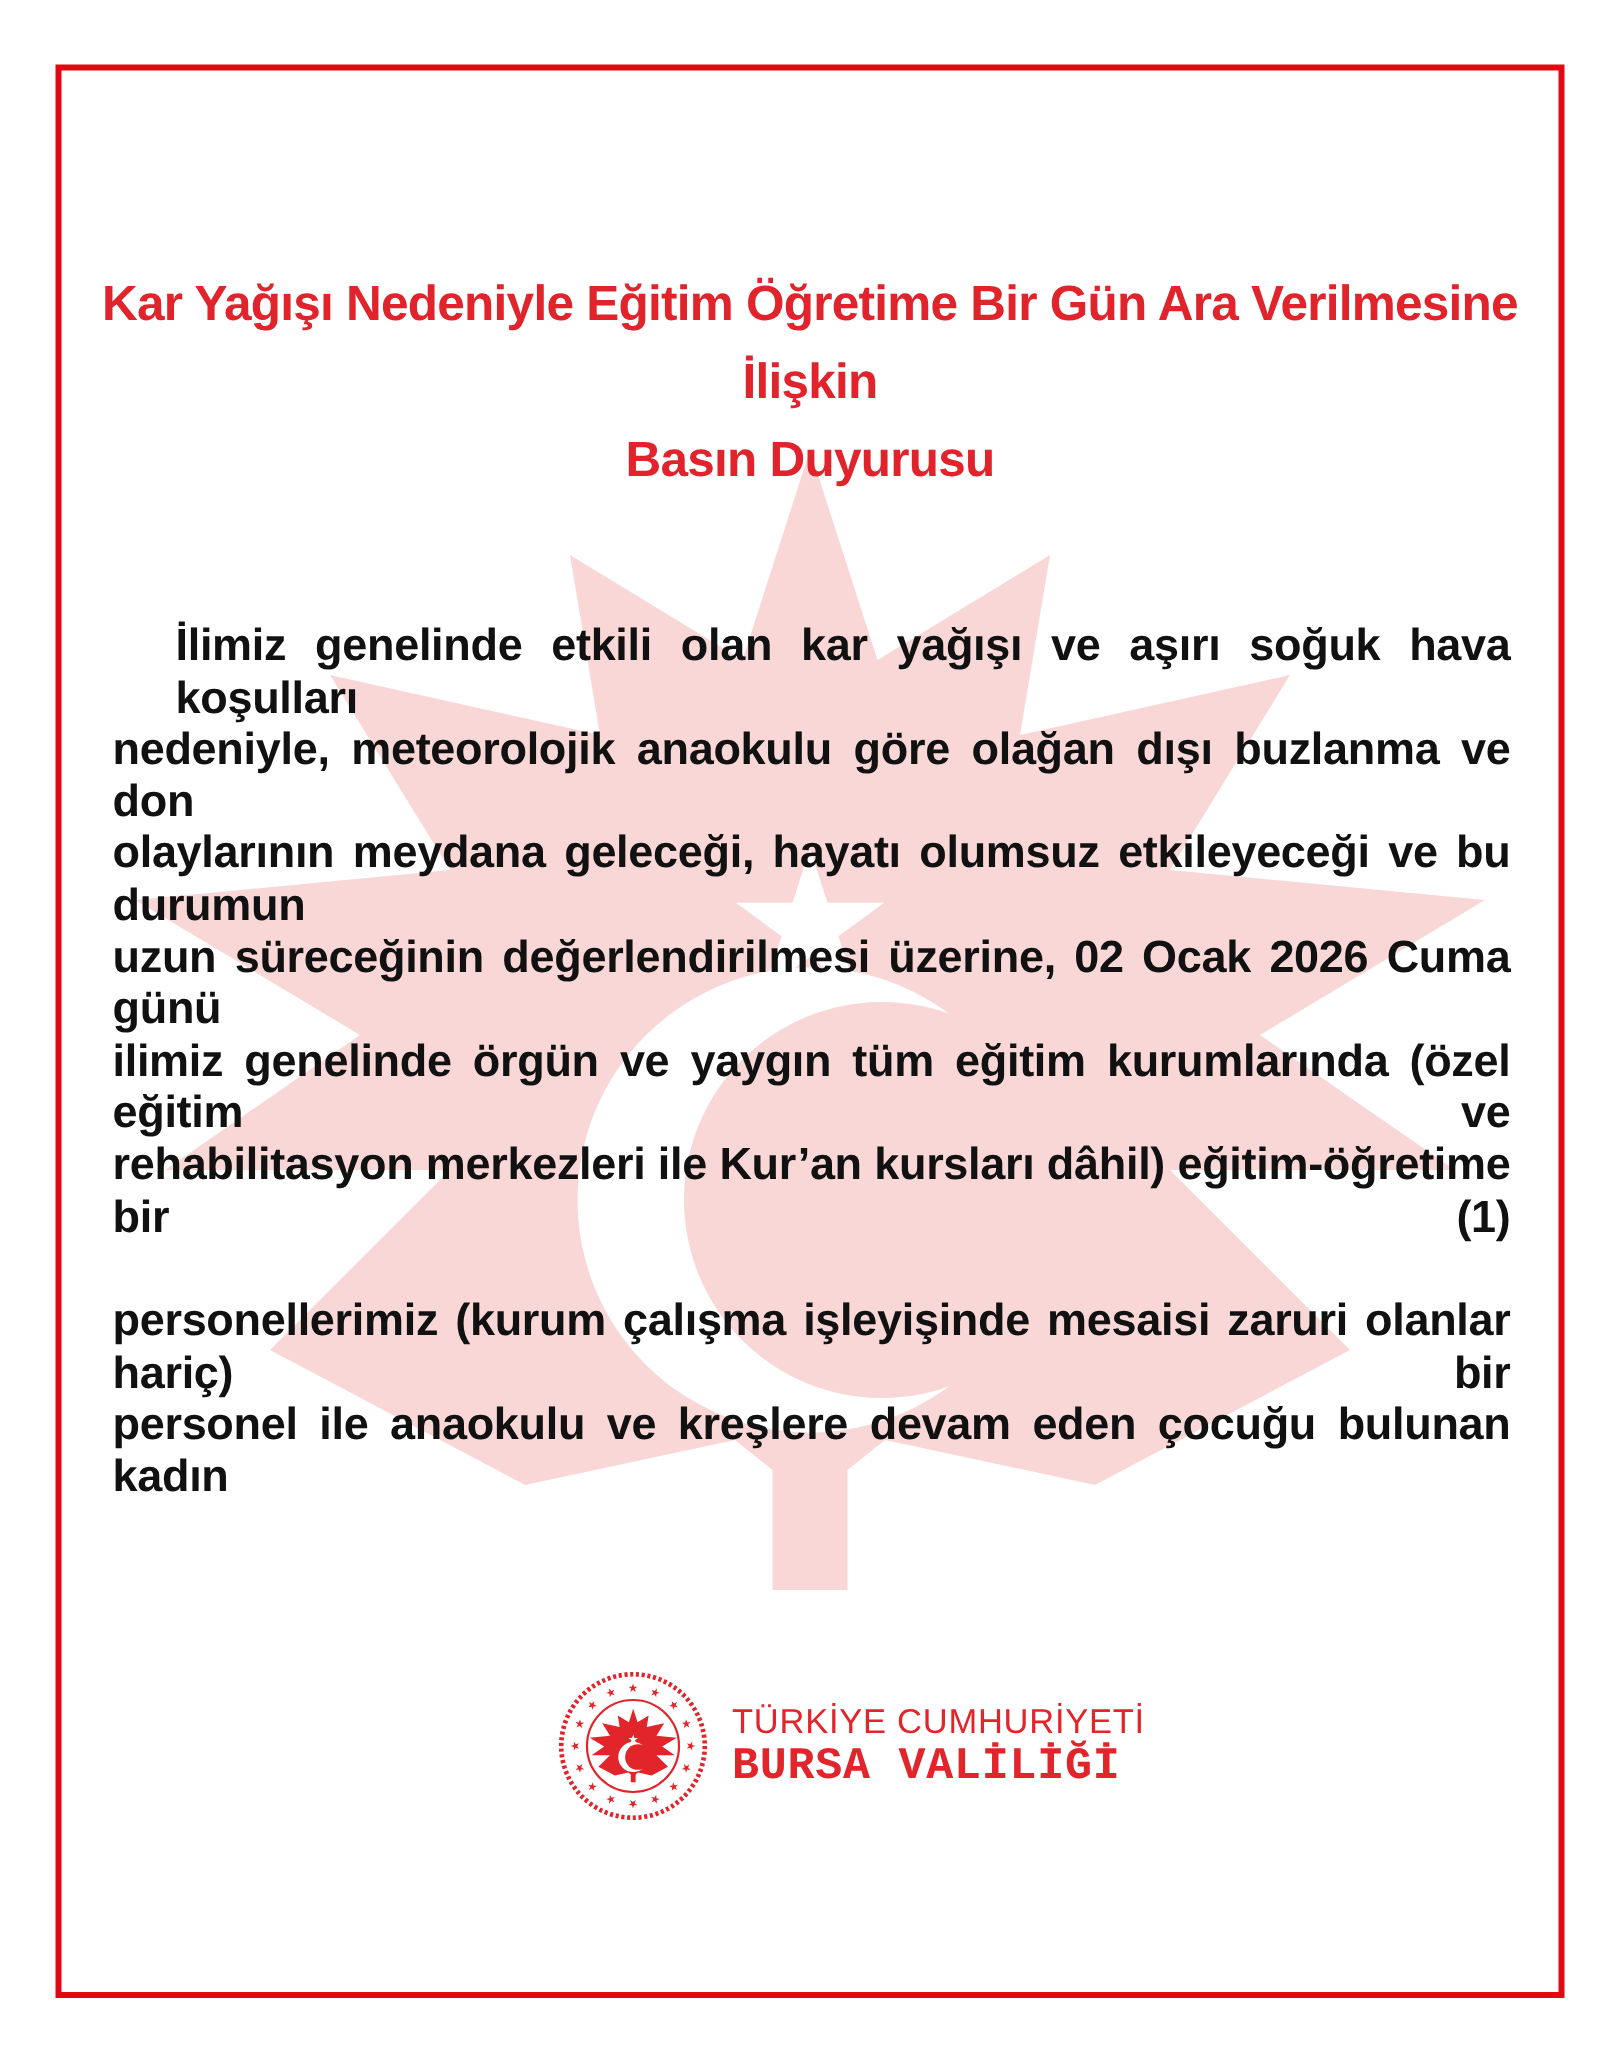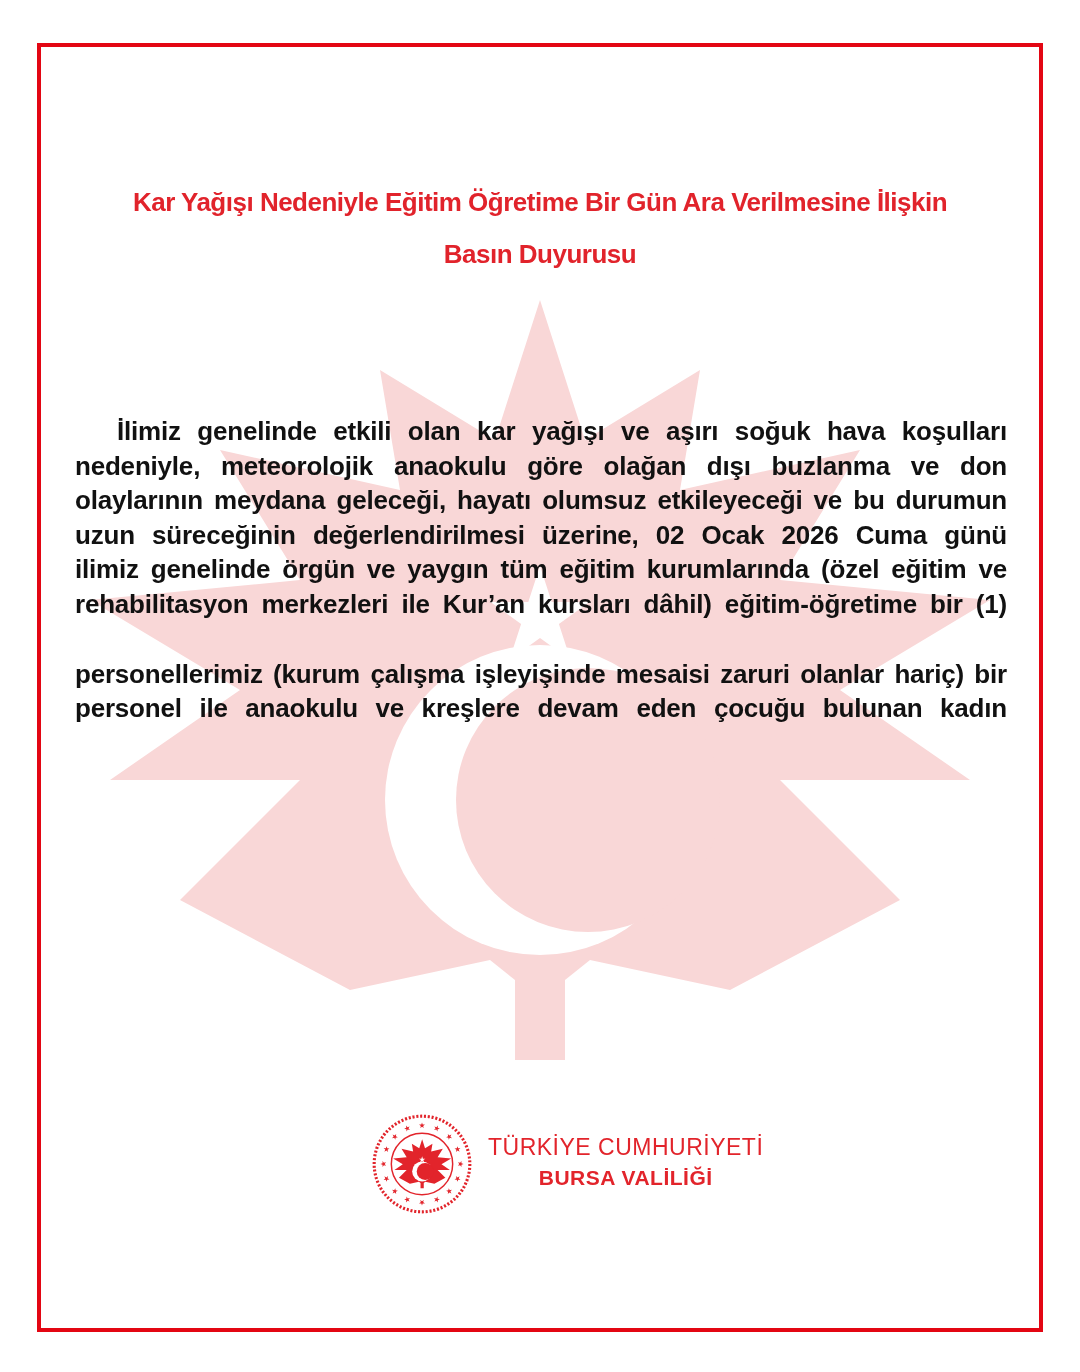--- a/index.html
+++ b/index.html
@@ -4,46 +4,46 @@
 <style>
   html,body{margin:0;padding:0;background:#ffffff;}
   .page{position:relative;width:1080px;height:1372px;background:#ffffff;overflow:hidden;
         font-family:"Liberation Sans","DejaVu Sans",sans-serif;}
   .frame{position:absolute;left:37px;top:43px;width:1006px;height:1289px;
          box-sizing:border-box;border:4px solid #e30613;}
   .watermark{position:absolute;left:70px;top:290px;width:940px;height:770px;}
   .title{position:absolute;left:44px;right:44px;top:176px;text-align:center;
          color:#e1232b;font-weight:bold;font-size:27px;line-height:52px;letter-spacing:-0.5px;}
   .content{position:absolute;left:75px;top:414px;width:932px;color:#111111;
-           font-weight:bold;font-size:26px;line-height:34.6px;letter-spacing:-0.2px;}
+           font-weight:bold;font-size:30px;line-height:34.6px;letter-spacing:-0.2px;}
   .para{margin:0 0 35px 0;}
   .ln{text-align:justify;text-align-last:justify;}
   .ln.last{text-align-last:left;}
   .ln.first{padding-left:42px;}
   .logo{position:absolute;left:370px;top:1112px;display:flex;align-items:center;gap:14px;}
   .logo svg{display:block;}
-  .logo-text{color:#e2242b;text-align:center;}
+  .logo-text{color:#e2242b;}
   .logo-line1{font-size:23px;letter-spacing:0.5px;font-weight:normal;line-height:27px;}
-  .logo-line2{font-size:21px;font-weight:bold;letter-spacing:0.5px;line-height:34px;}
+  .logo-line2{font-size:30px;font-weight:bold;letter-spacing:0.5px;line-height:34px;font-family:Liberation Mono, monospace;}
 </style>
 </head>
 <body>
 
 <div class="page">
 
   <div class="frame"></div>
 
   <svg class="watermark" viewBox="0 0 94 77" xmlns="http://www.w3.org/2000/svg" aria-hidden="true">
     <polygon fill="#f9d7d7" points="47,1 51.5,15 63,8 61,20 79,16 71,29 92,31 77,40 90,49 71,49 83,61 66,70 52,67 49.5,69 49.5,77 44.5,77 44.5,69 42,67 28,70 11,61 23,49 4,49 17,40 2,31 23,29 15,16 33,20 31,8 42.5,15"></polygon>
     <circle cx="47" cy="51" r="15.5" fill="#ffffff"></circle>
     <circle cx="51.8" cy="51" r="13.2" fill="#f9d7d7"></circle>
     <polygon fill="#ffffff" points="47,27.6 48.17,31.19 51.95,31.19 48.89,33.41 50.06,37.01 47,34.79 43.94,37.01 45.11,33.41 42.05,31.19 45.83,31.19"></polygon>
   </svg>
 
-  <h1 class="title" style="margin:0;font-size:26px;">
+  <h1 class="title" style="margin:0;font-size:33px;">
     <span style="display:block">Kar Yağışı Nedeniyle Eğitim Öğretime Bir Gün Ara Verilmesine İlişkin</span>
     <span style="display:block">Basın Duyurusu</span>
   </h1>
 
   <div class="content">
     <div class="para">
       <div class="ln first">İlimiz genelinde etkili olan kar yağışı ve aşırı soğuk hava koşulları</div>
       <div class="ln">nedeniyle, meteorolojik anaokulu göre olağan dışı buzlanma ve don</div>
       <div class="ln">olaylarının meydana geleceği, hayatı olumsuz etkileyeceği ve bu durumun</div>
       <div class="ln">uzun süreceğinin değerlendirilmesi üzerine, 02 Ocak 2026 Cuma günü</div>

